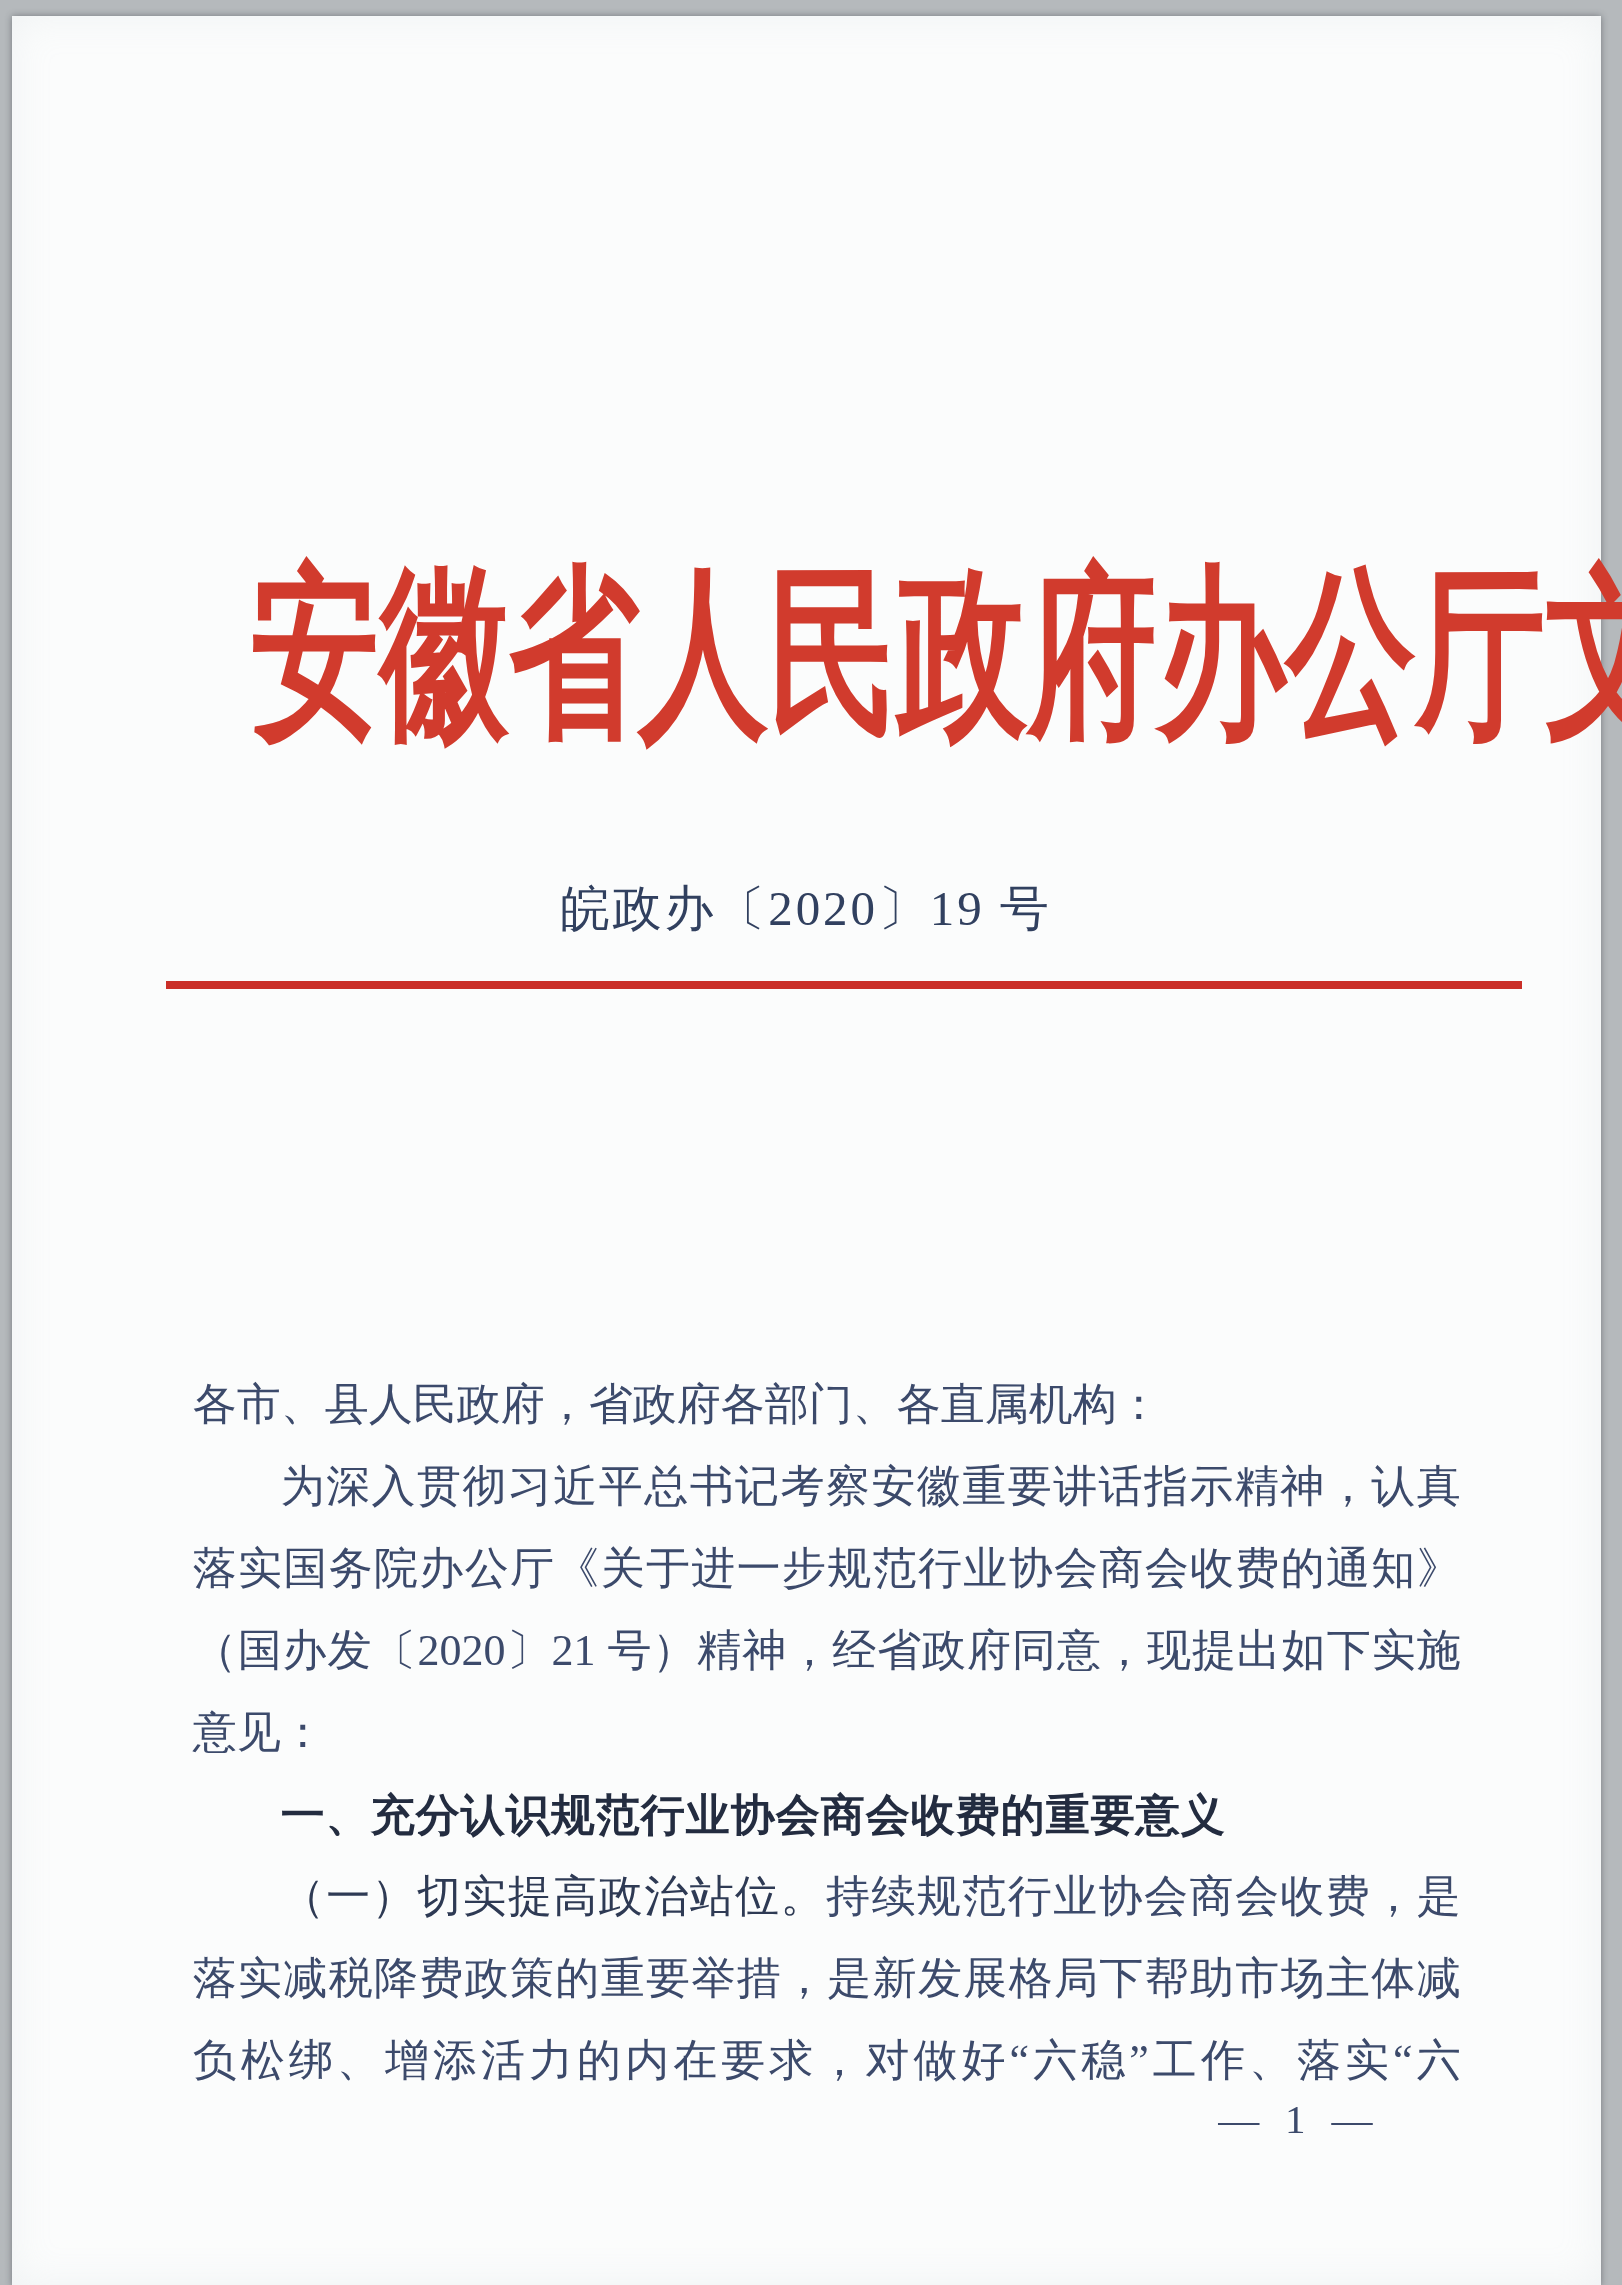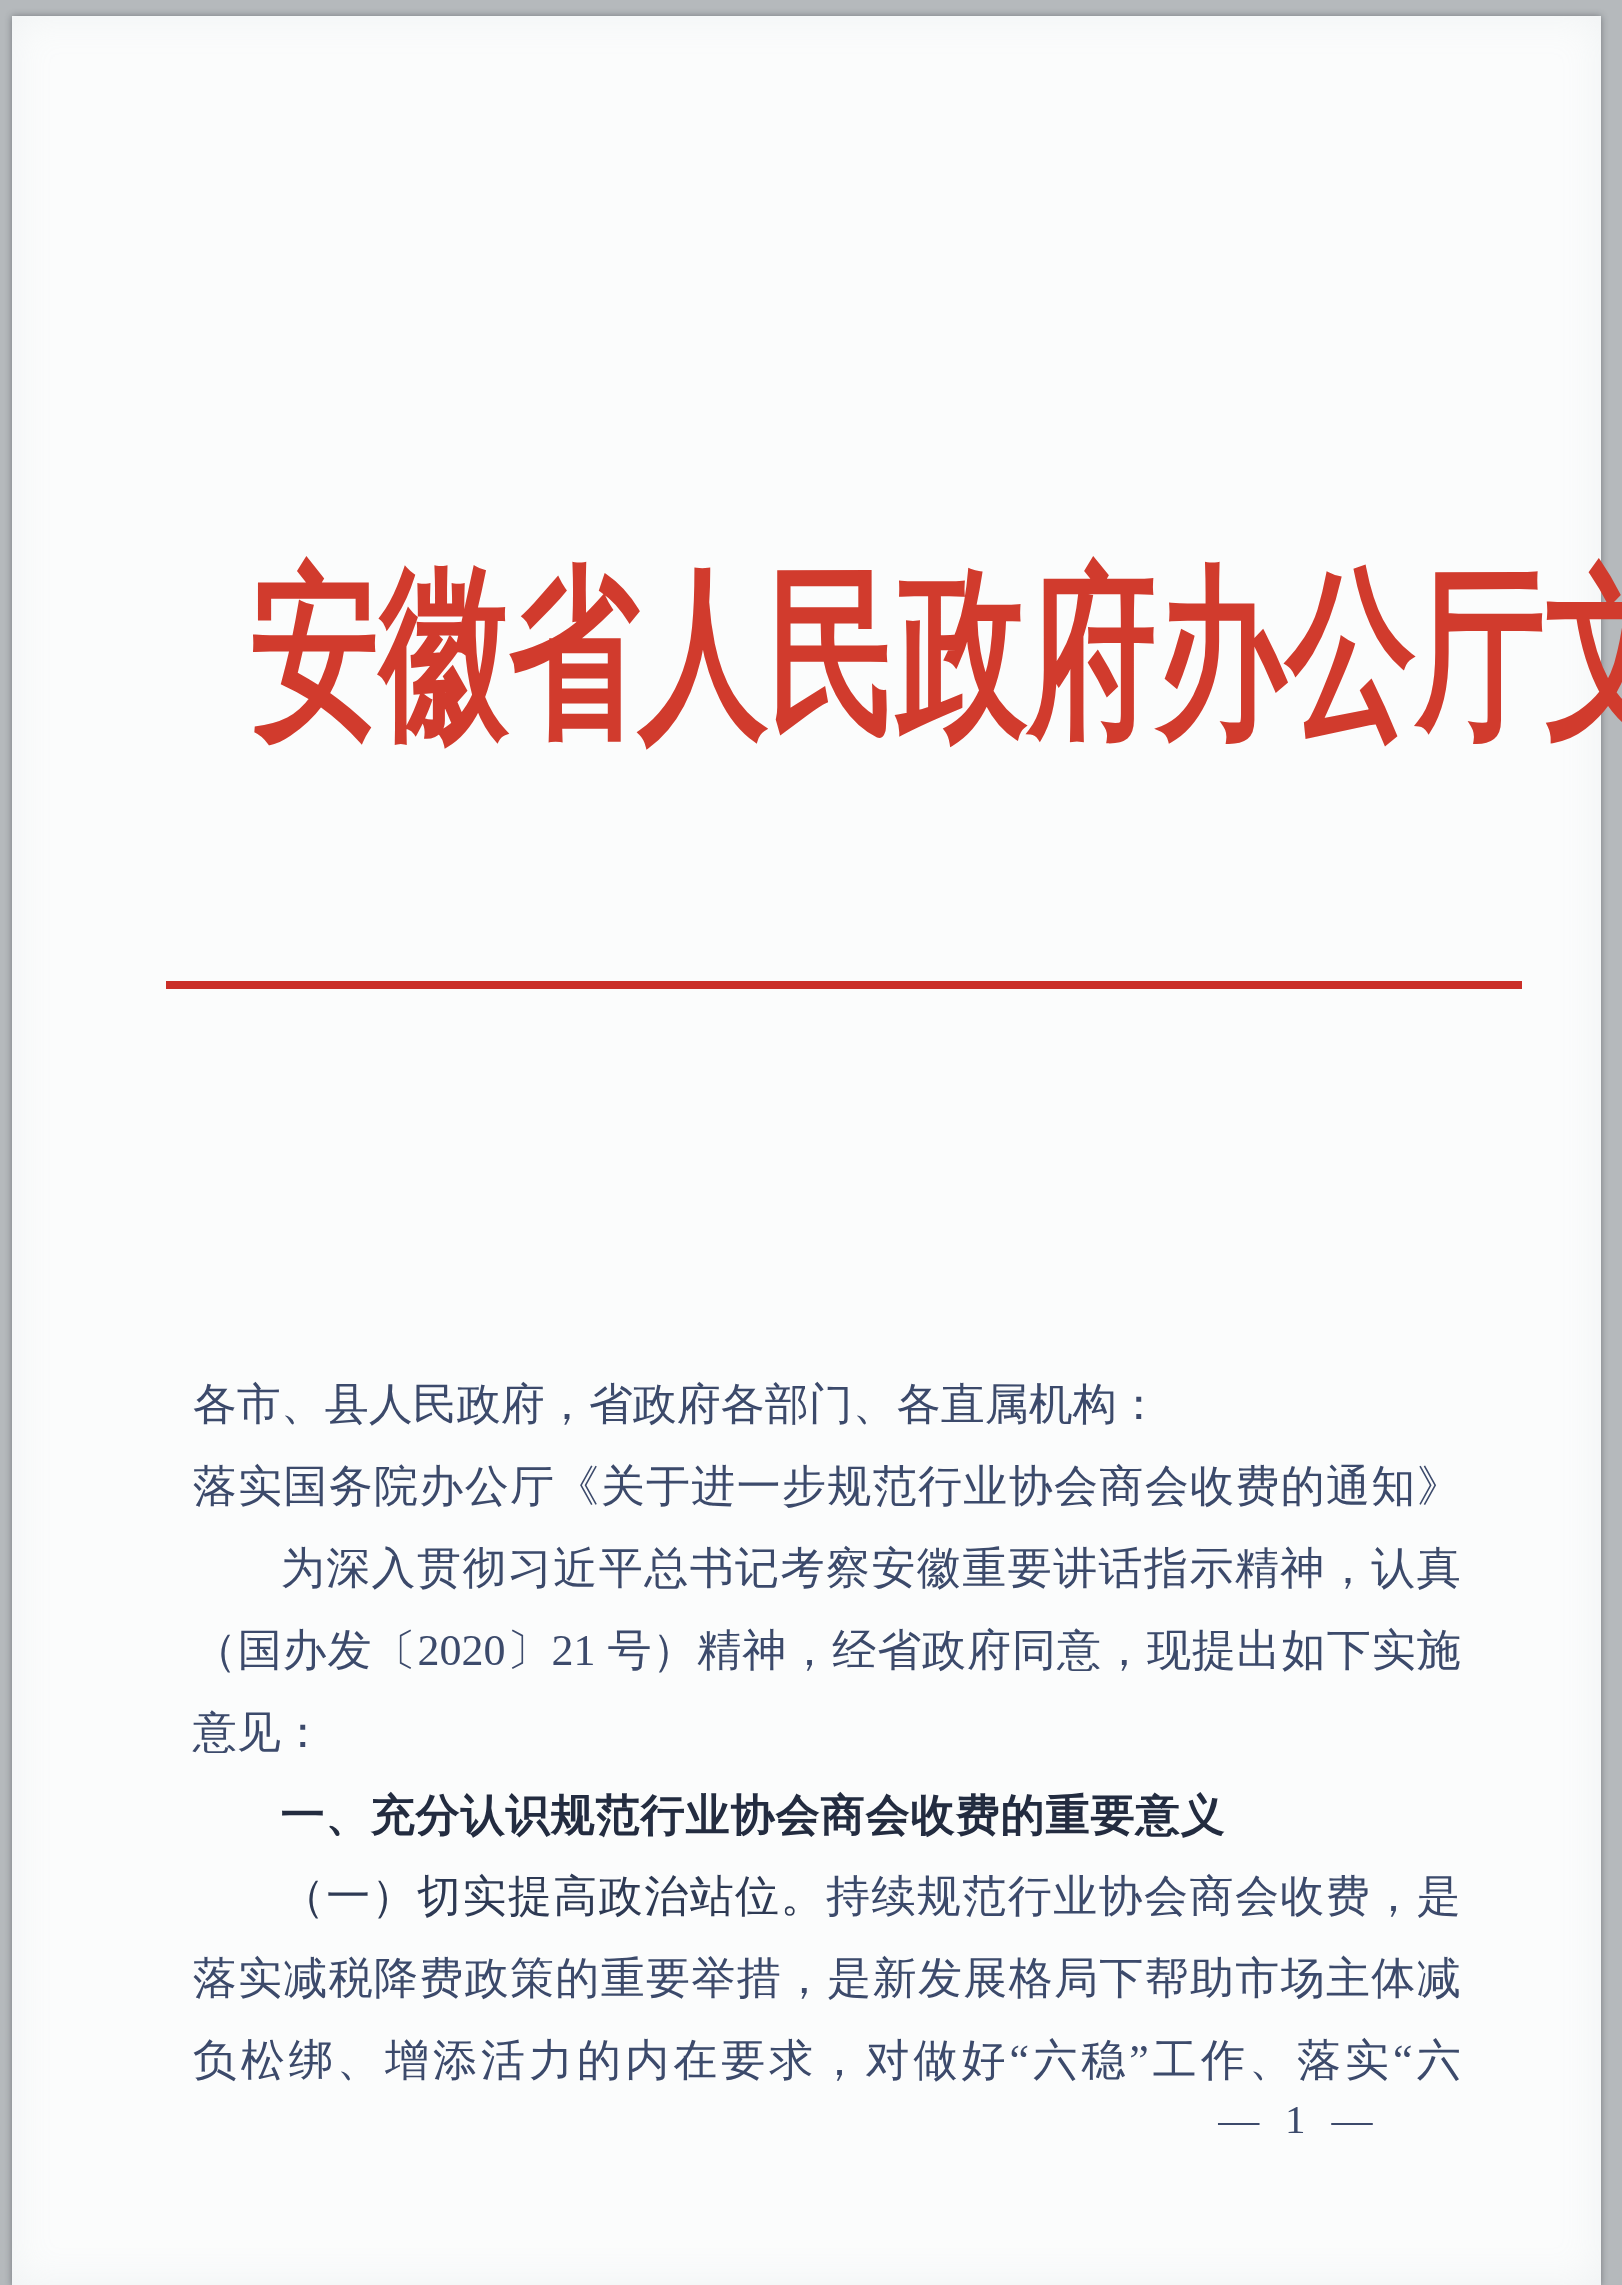--- a/index.html
+++ b/index.html
@@ -53,25 +53,26 @@
     position:absolute;left:1151px;top:2077px;width:273px;height:53px;line-height:53px;
     text-align:center;font-size:41px;letter-spacing:7.8px;
     color:var(--body-ink,#3c4a6b);
   }
 </style>
 </head>
 <body style="--header-red: #d13b2d; --rule-red: #ca2f28; --paper-white: #fbfcfc; --scanner-gray: #b5b9bc; --title-ink: #161616; --docno-ink: #31405f; --body-ink: #3c4a6b; --heading-ink: #232c40; --lead-ink: #2e3a54;">
 
 <div class="paper">
   <div class="red-head">安徽省人民政府办公厅文件</div>
+  <div class="doc-no">皖政办〔2020〕19 号</div>
   <div class="red-rule"></div>
   <div class="body-block" id="body-lines">
       <div class="line">各市、县人民政府，省政府各部门、各直属机构：</div>
+      <div class="line indent just">为深入贯彻习近平总书记考察安徽重要讲话指示精神，认真</div>
       <div class="line just">落实国务院办公厅《关于进一步规范行业协会商会收费的通知》</div>
-      <div class="line indent just">为深入贯彻习近平总书记考察安徽重要讲话指示精神，认真</div>
       <div class="line just">（国办发〔2020〕21 号）精神，经省政府同意，现提出如下实施</div>
       <div class="line">意见：</div>
       <div class="line indent h1">一、充分认识规范行业协会商会收费的重要意义</div>
       <div class="line indent just"><span class="lead">（一）切实提高政治站位。</span>持续规范行业协会商会收费，是</div>
       <div class="line just">落实减税降费政策的重要举措，是新发展格局下帮助市场主体减</div>
       <div class="line just">负松绑、增添活力的内在要求，对做好“六稳”工作、落实“六</div>
     </div>
   <div class="page-no">— 1 —</div>
 </div>
 

